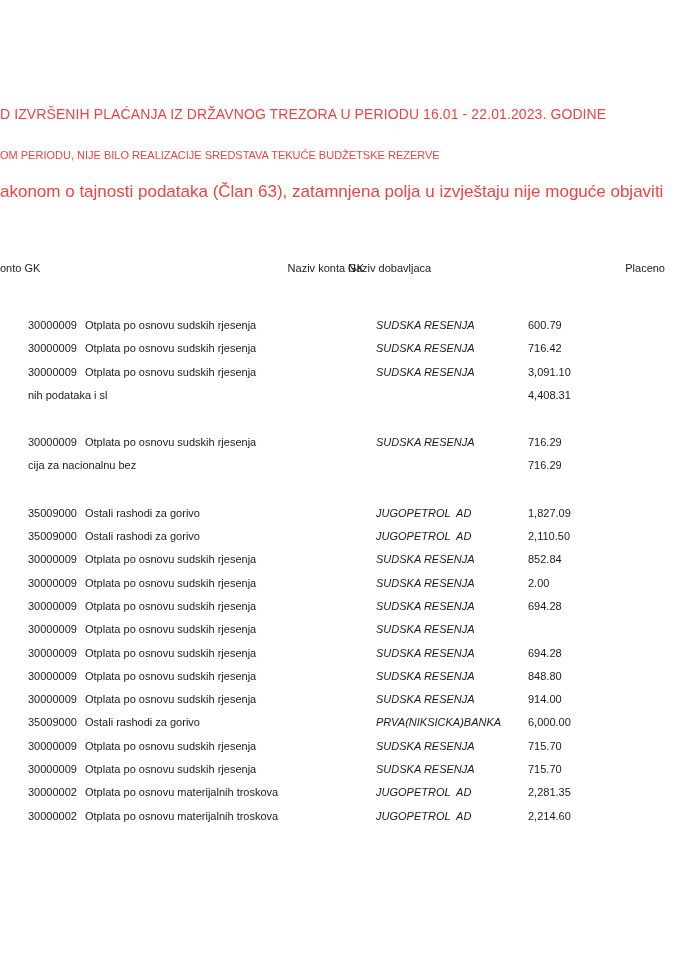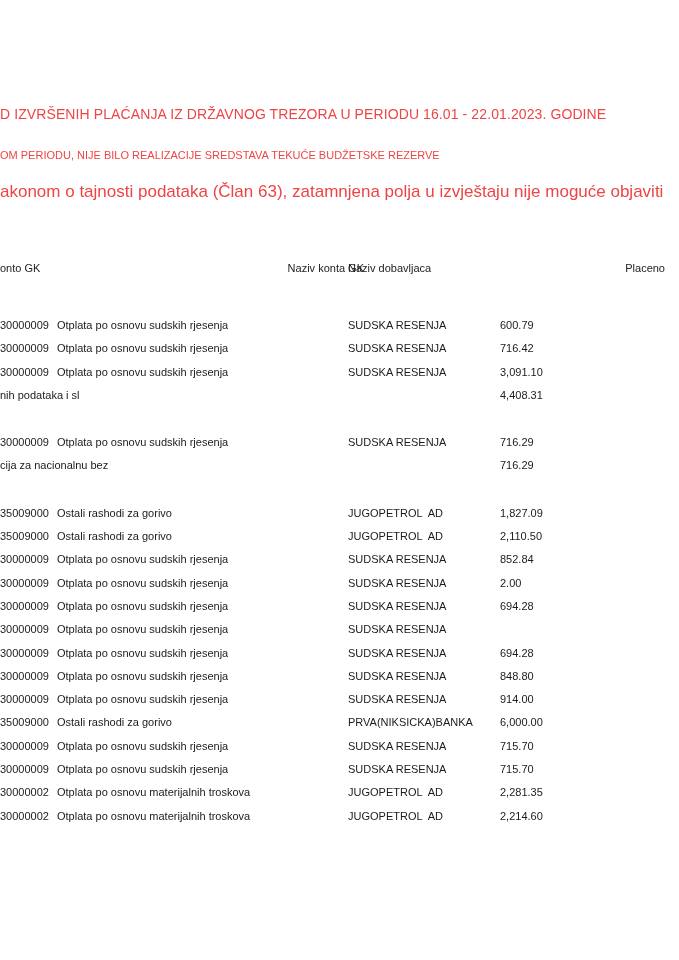--- a/index.html
+++ b/index.html
@@ -37,37 +37,38 @@
   .h-konto   { left: 0; }
   .h-naziv   { left: 74px;  width: 290px; text-align: right; }
   .h-dob     { left: 348px; width: 235px; text-align: left; }
   .h-placeno { left: 500px; width: 165px; text-align: right; }
 
   #rows {
     position: absolute;
     top: 314px;
     left: 0;
     width: 679px;
+    padding-left: 28px;
   }
   .row {
     position: relative;
     height: 23.3px;
     font-size: 11px;
   }
   .row.subtotal { margin-bottom: 24px; }
   .cell {
     position: absolute;
     top: 0;
     line-height: 23.3px;
     white-space: pre;
     color: #1b1b1b;
   }
   .c-konto   { left: 0;     width: 50px; }
   .c-naziv   { left: 57px; }
-  .c-dob     { left: 348px; }
+  .c-dob     { left: 348px; font-style: italic; }
   .c-placeno { left: 500px; width: 165px; text-align: left; }
   .c-label   { left: 0; }
 </style>
 </head>
 <body>
 
 <div class="page">
 
   <div class="title t1">D IZVRŠENIH PLAĆANJA IZ DRŽAVNOG TREZORA U PERIODU 16.01 - 22.01.2023. GODINE</div>
   <div class="title t2">OM PERIODU, NIJE BILO REALIZACIJE SREDSTAVA TEKUĆE BUDŽETSKE REZERVE</div>

